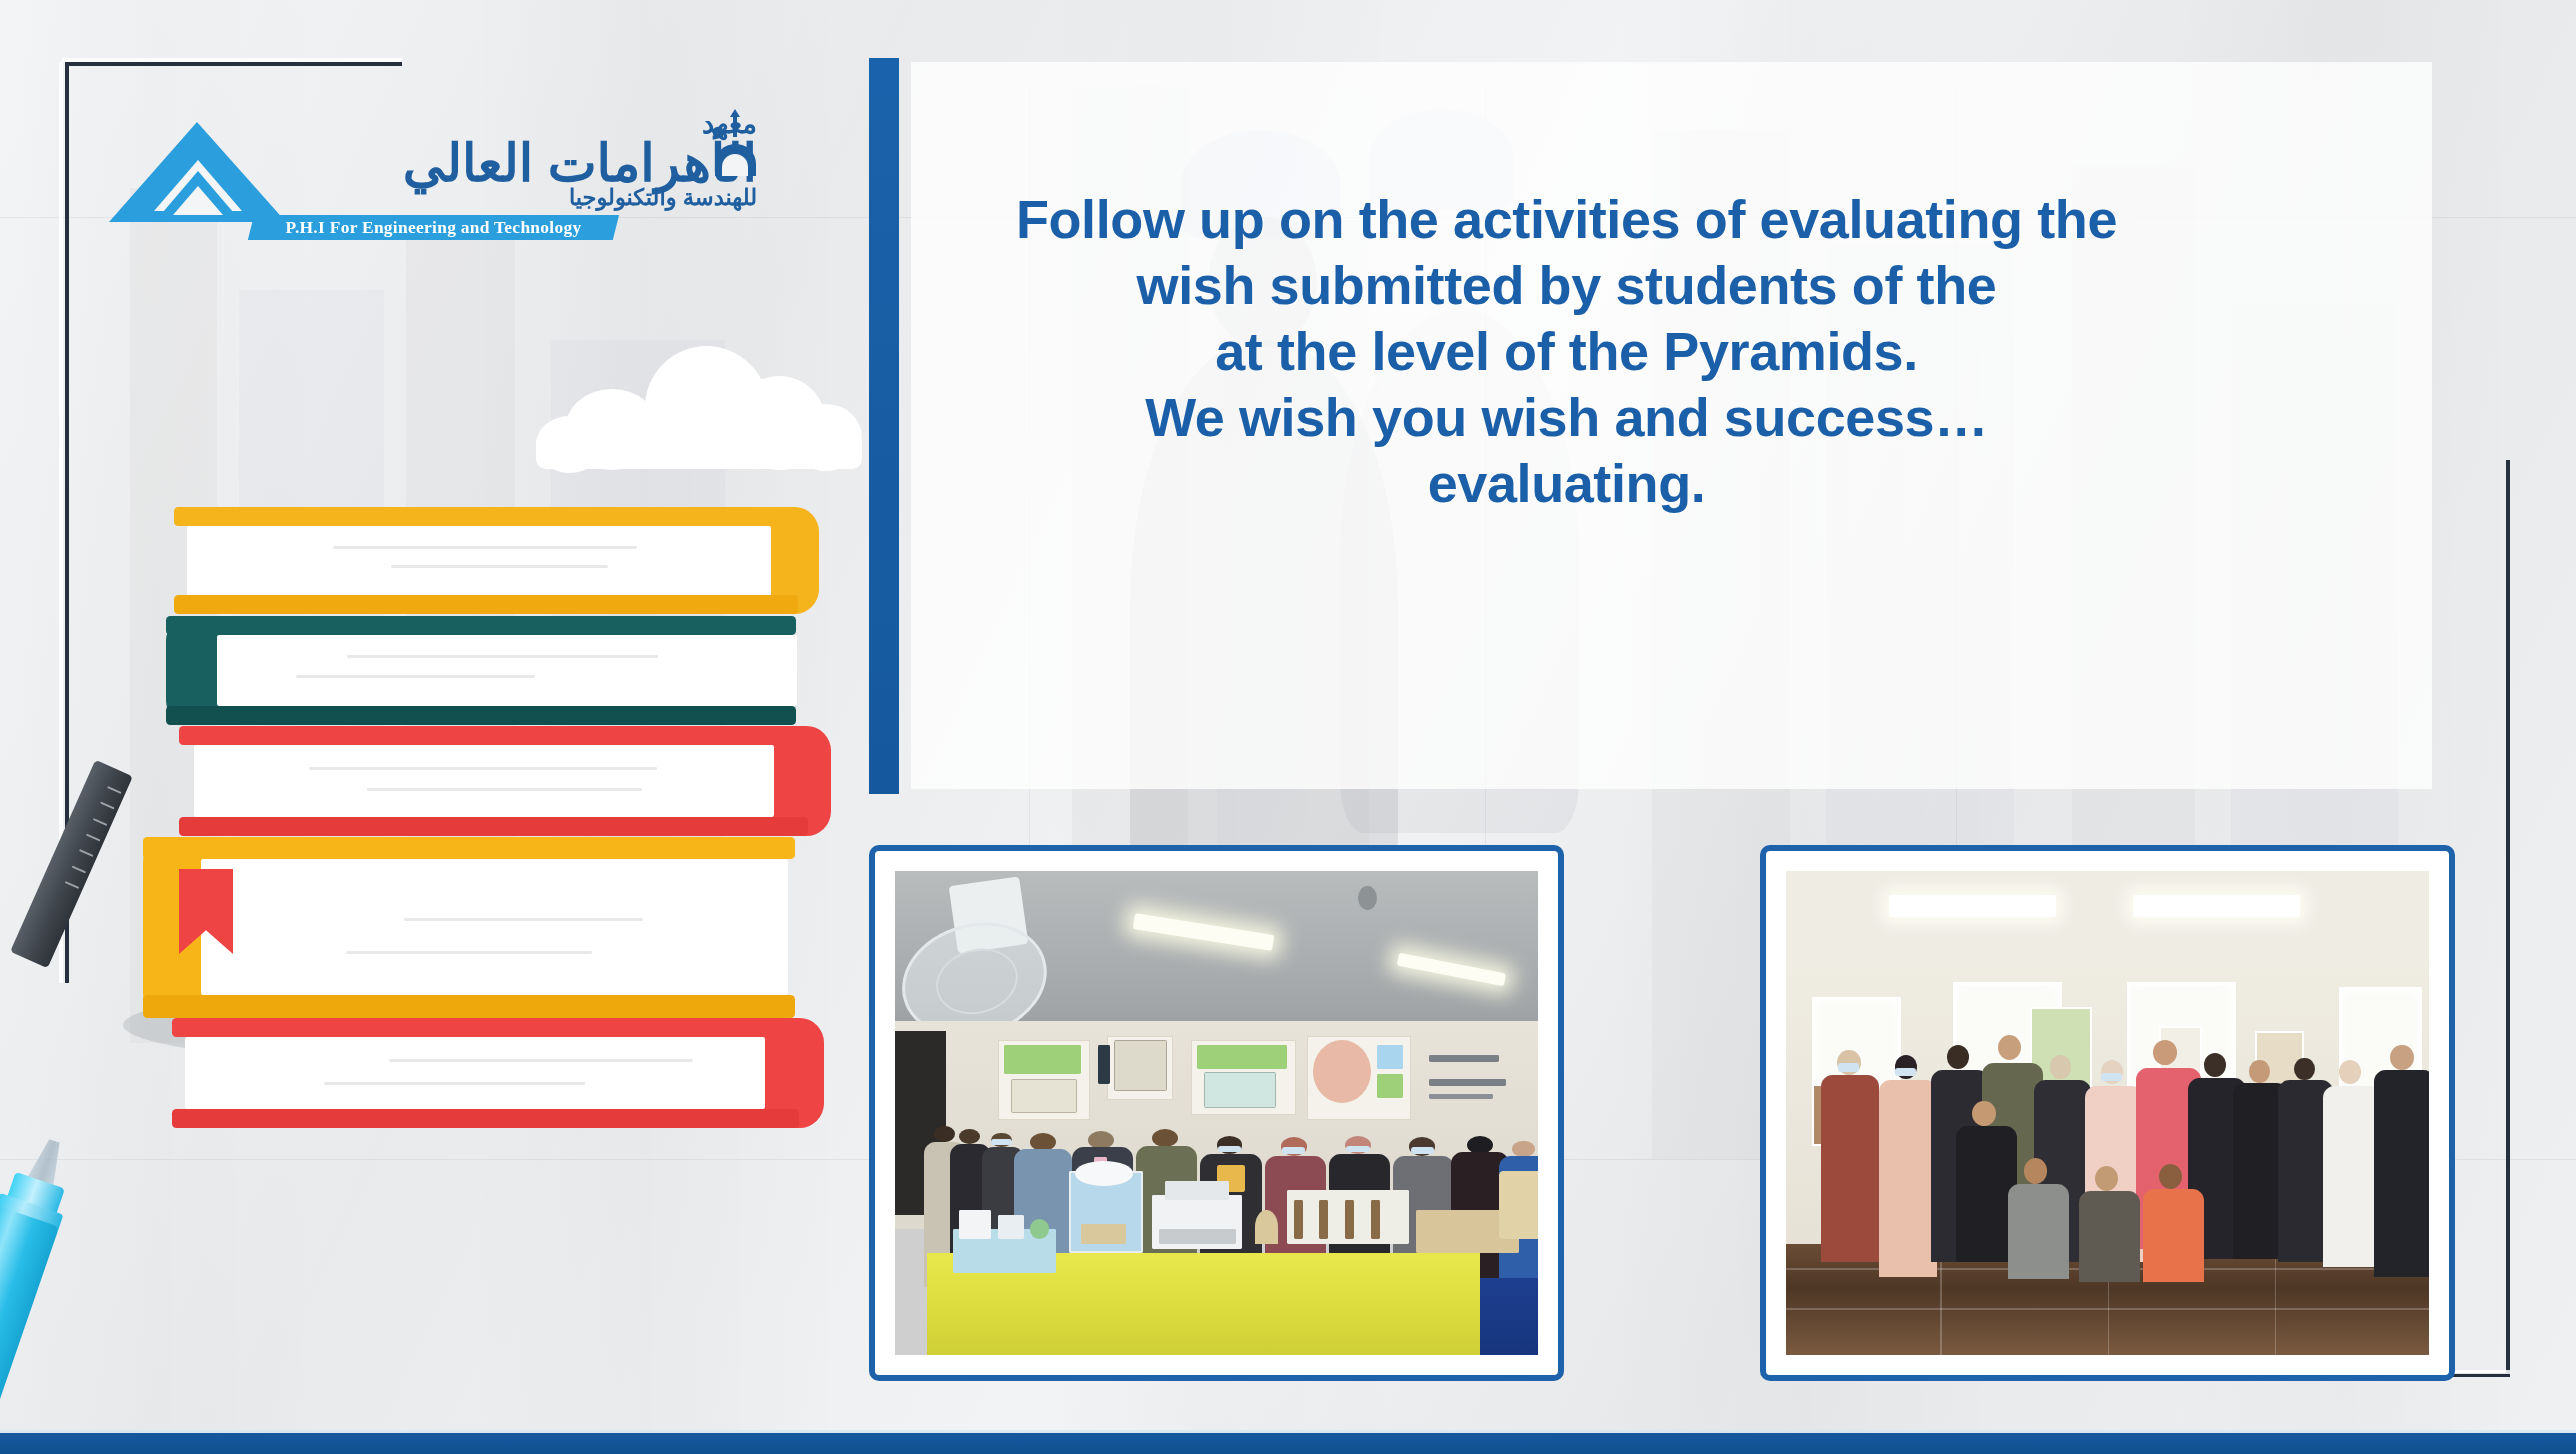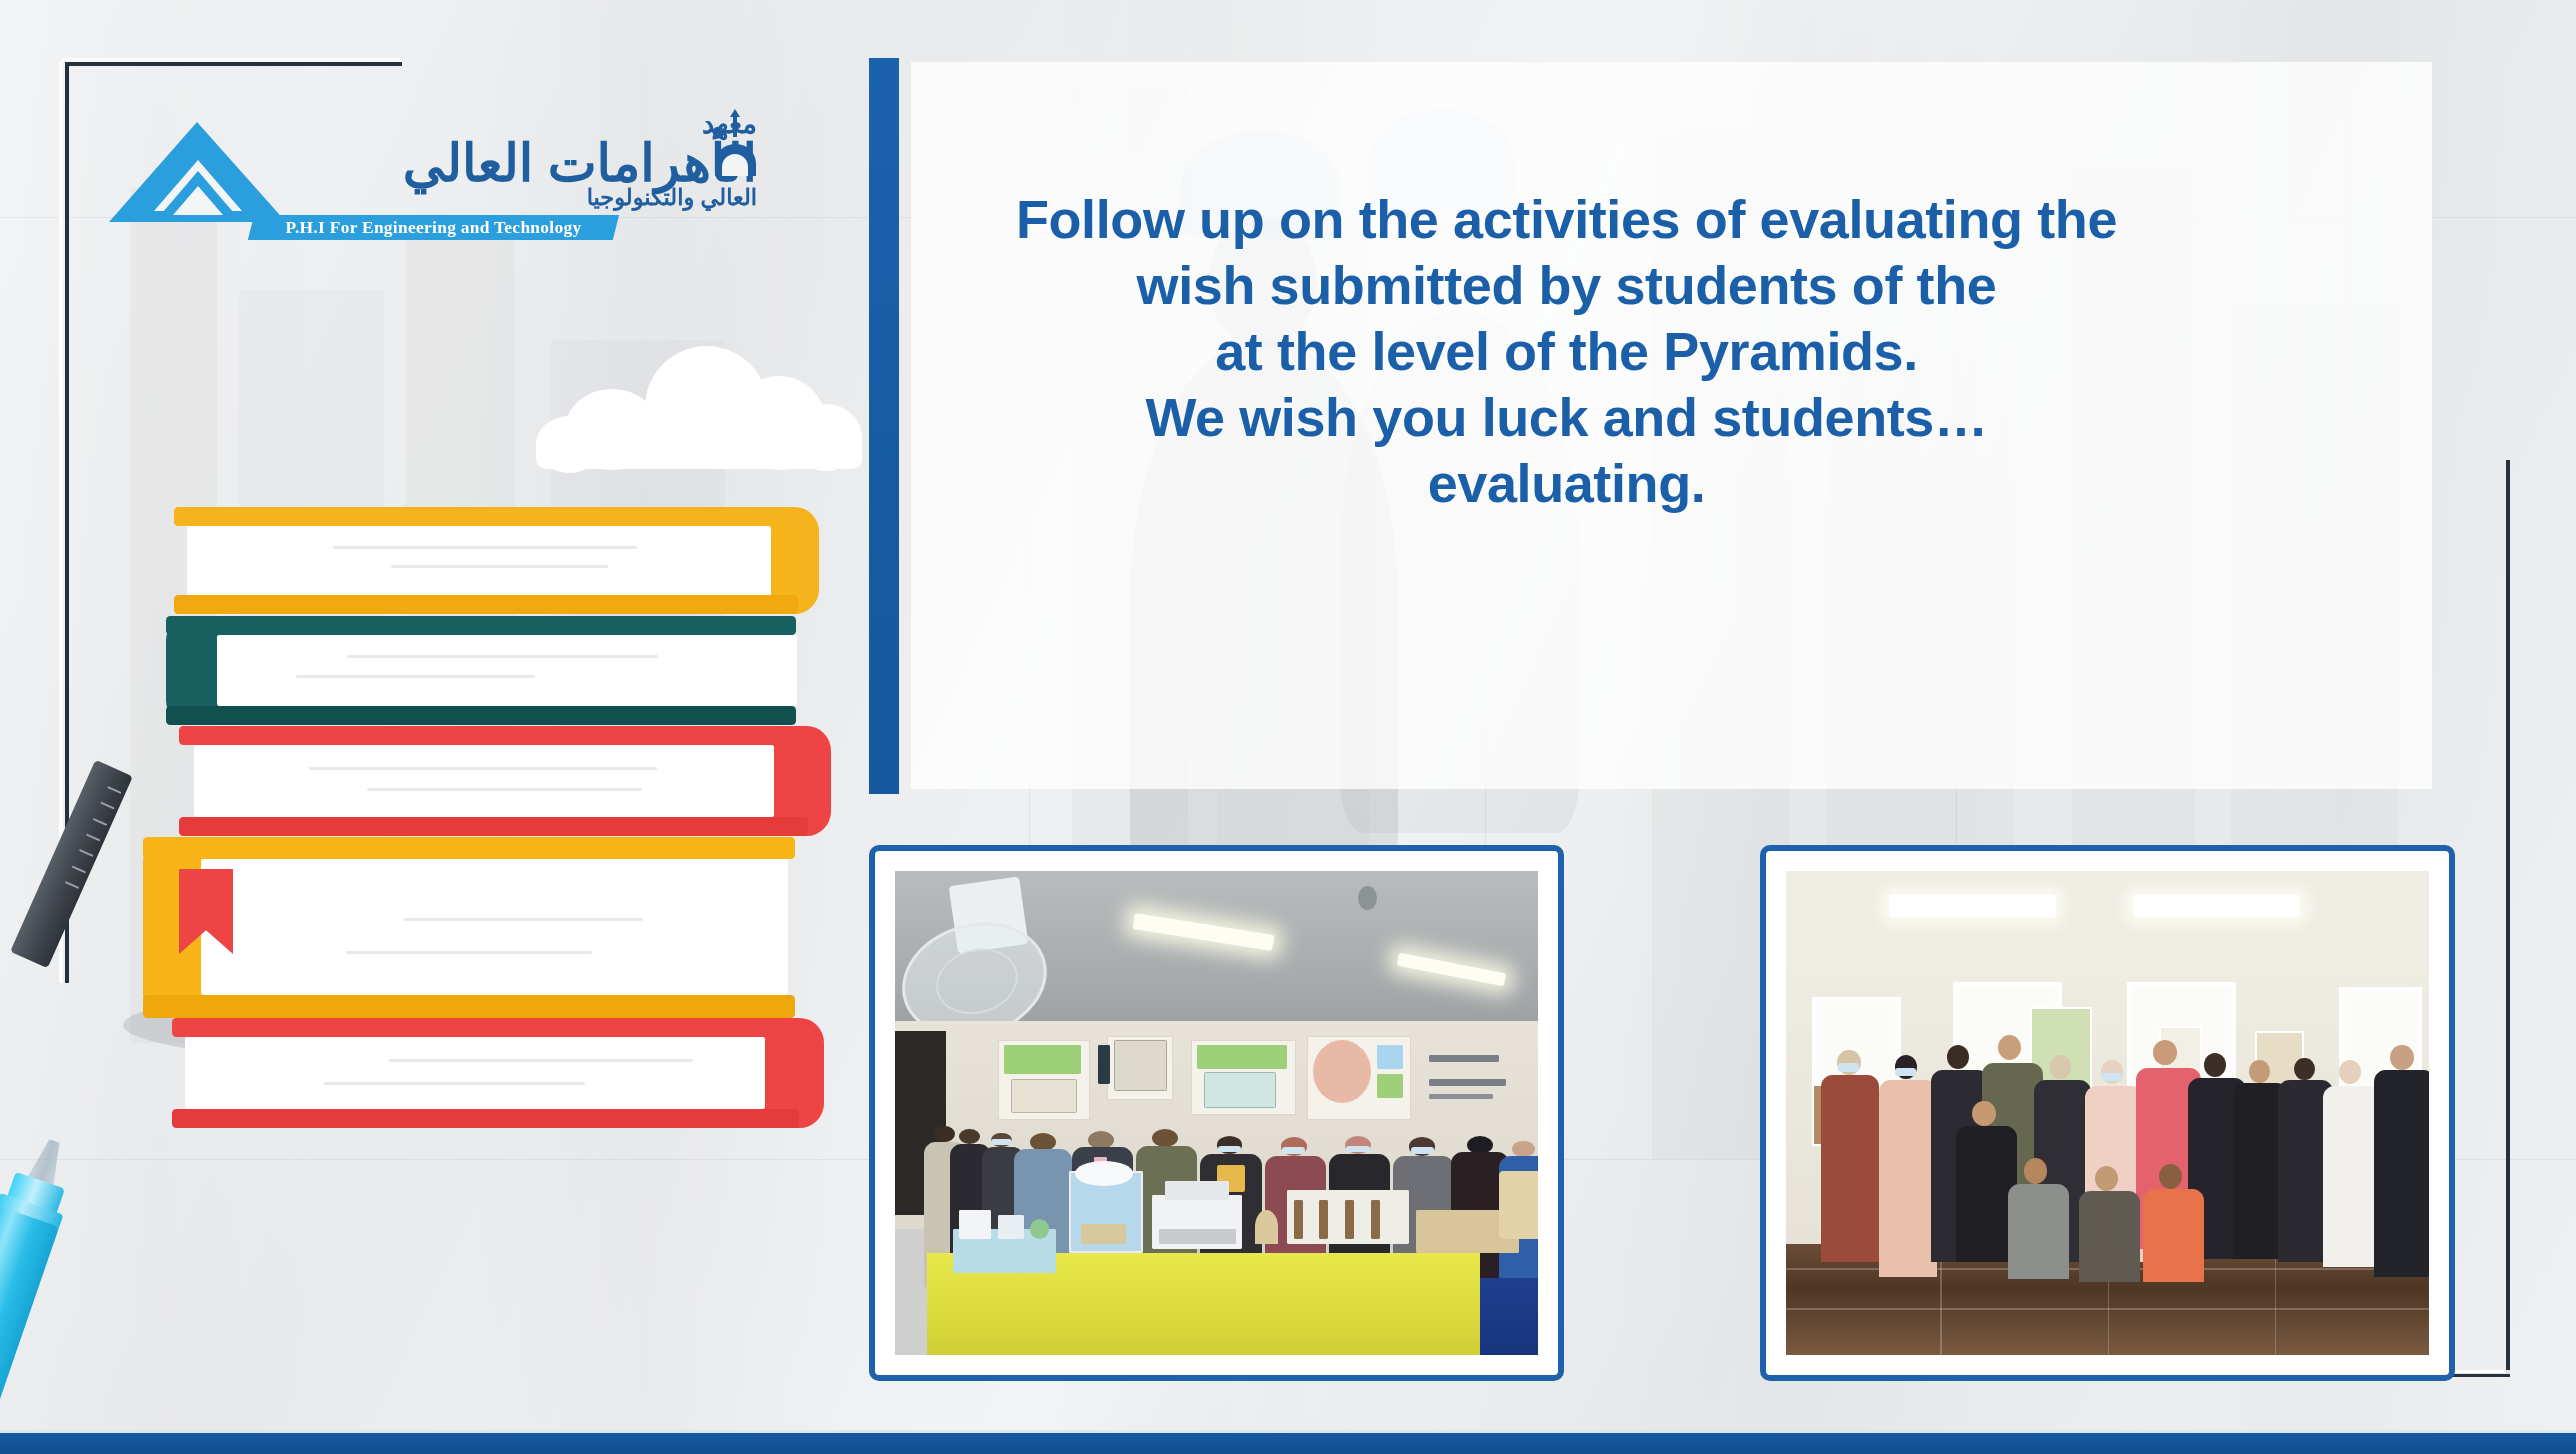--- a/index.html
+++ b/index.html
@@ -237,21 +237,21 @@
   <div id="logo">
     <div id="logo-mark">
       <div class="tri-out"></div>
         <div class="tri-in"></div>
       <div class="tri-in2"></div>
         <div class="tri-in3"></div>
     </div>
     <div id="logo-text">
       <div class="ar1">معهد</div>
       <div class="ar2">الأهرامات العالي</div>
-      <div class="ar3">العالي والتكنولوجيا</div>
+      <div class="ar3">للهندسة والتكنولوجيا</div>
     </div>
     <div id="logo-dome">
       <div class="d-base"></div>
         <div class="d-inner"></div>
       <div class="d-spire"></div>
         <div class="d-tip"></div>
     </div>
     <div id="logo-banner">
       <span>P.H.I For Engineering and Technology</span>
     </div>
@@ -334,21 +334,21 @@
     <div class="barrel"></div>
   </div>
 
   <div id="accentbar"></div>
   <div id="panel"></div>
 
   <div id="panel-text">
     <span class="ln">Follow up on the activities of evaluating the</span>
     <span class="ln">wish submitted by students of the</span>
     <span class="ln">at the level of the Pyramids.</span>
-    <span class="ln">We wish you luck and students…</span>
+    <span class="ln">We wish you wish and success…</span>
     <span class="ln">evaluating.</span>
   </div>
 
   <div class="photo-frame" style="left:869px; top:845px; width:695px; height:536px;">
     <div class="photo">
       <div class="lp-ceiling"></div>
       <div class="lp-tube" style="left:37%; top:11%; width:22%; height:3.4%; transform:rotate(9deg);"></div>
       <div class="lp-tube" style="left:78%; top:19%; width:17%; height:2.6%; transform:rotate(11deg);"></div>
       <div class="lp-ceilfix"></div>
       <div class="lp-fan-hub"></div>

